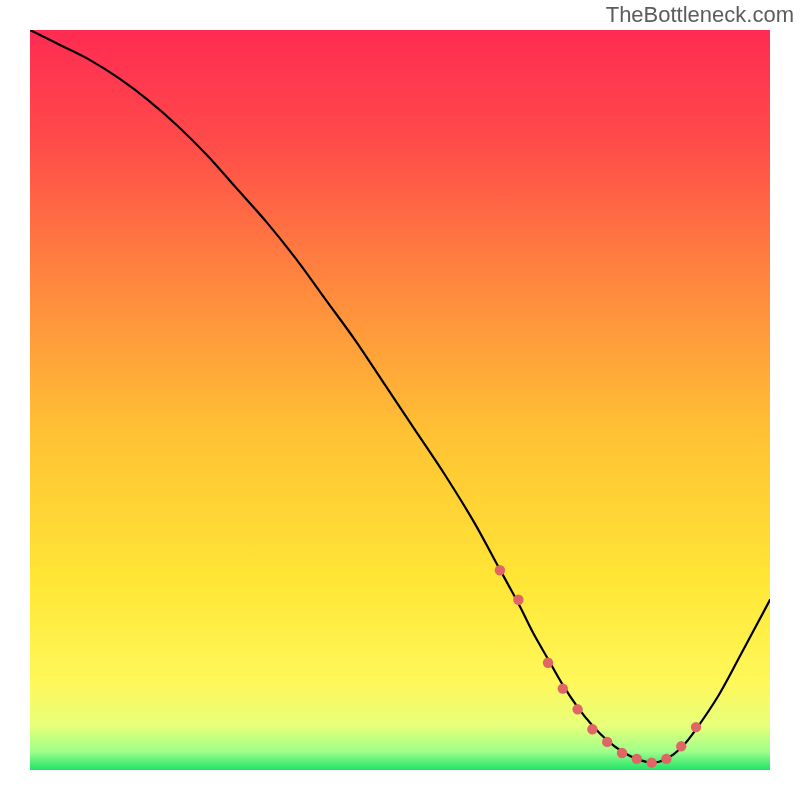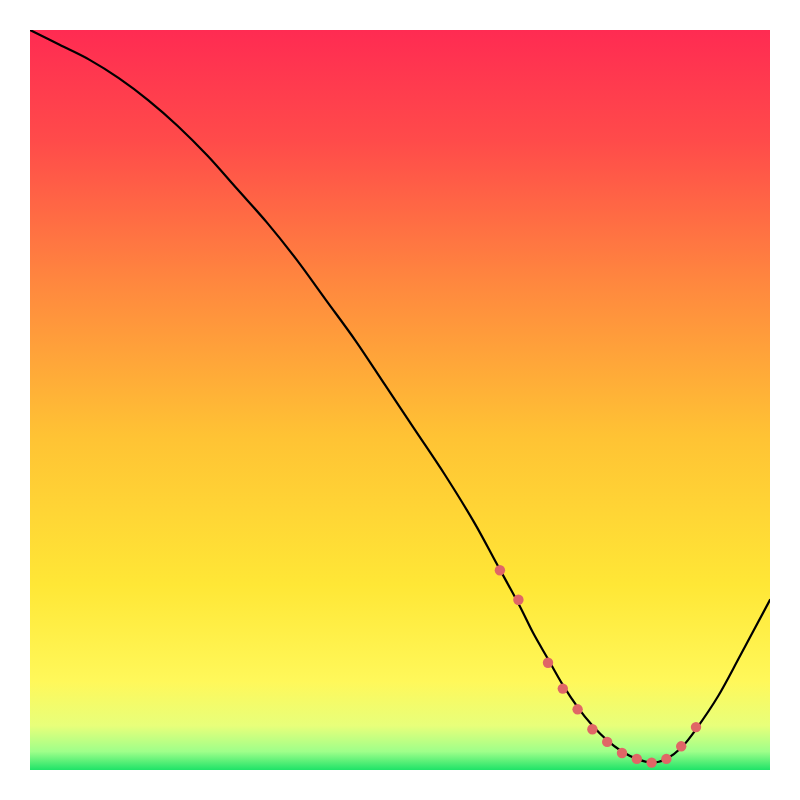--- a/index.html
+++ b/index.html
@@ -35,20 +35,21 @@
     height: 740px;
   }
   svg {
     display: block;
   }
 </style>
 </head>
 <body>
 
 <div class="frame">
+  <div class="watermark">TheBottleneck.com</div>
 
   <div class="plot-area">
     <svg id="chart-svg" width="740" height="740" viewBox="0 0 740 740" preserveAspectRatio="none">
       <defs>
         <linearGradient id="bg-grad" x1="0" y1="0" x2="0" y2="1">
           <stop id="g-stop-0" offset="0%" stop-color="#ff2b52"></stop>
           <stop id="g-stop-1" offset="15%" stop-color="#ff4b4a"></stop>
           <stop id="g-stop-2" offset="35%" stop-color="#ff8a3e"></stop>
           <stop id="g-stop-3" offset="55%" stop-color="#ffc334"></stop>
           <stop id="g-stop-4" offset="75%" stop-color="#ffe736"></stop>

